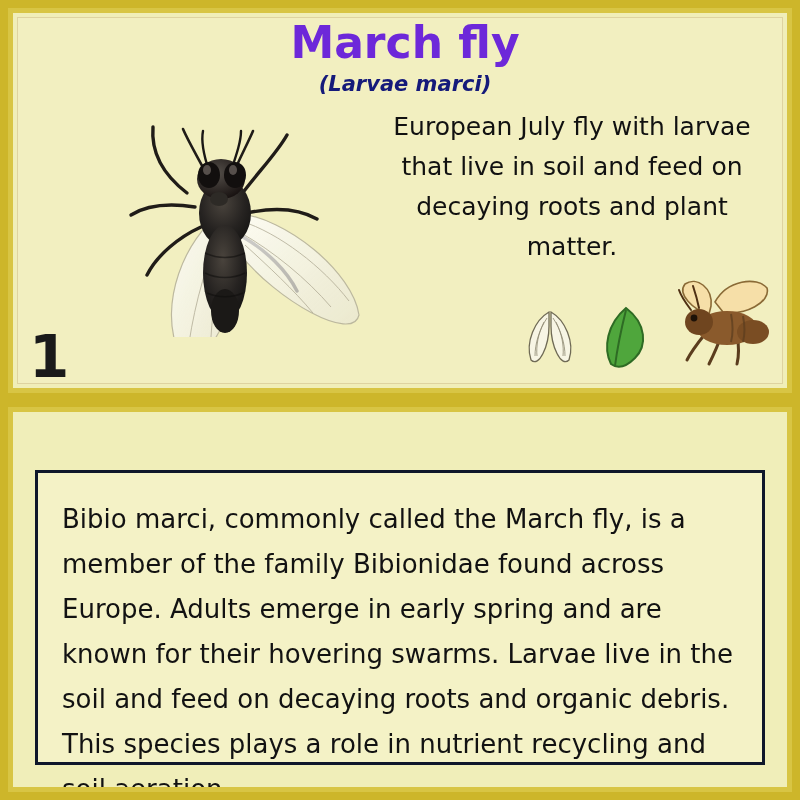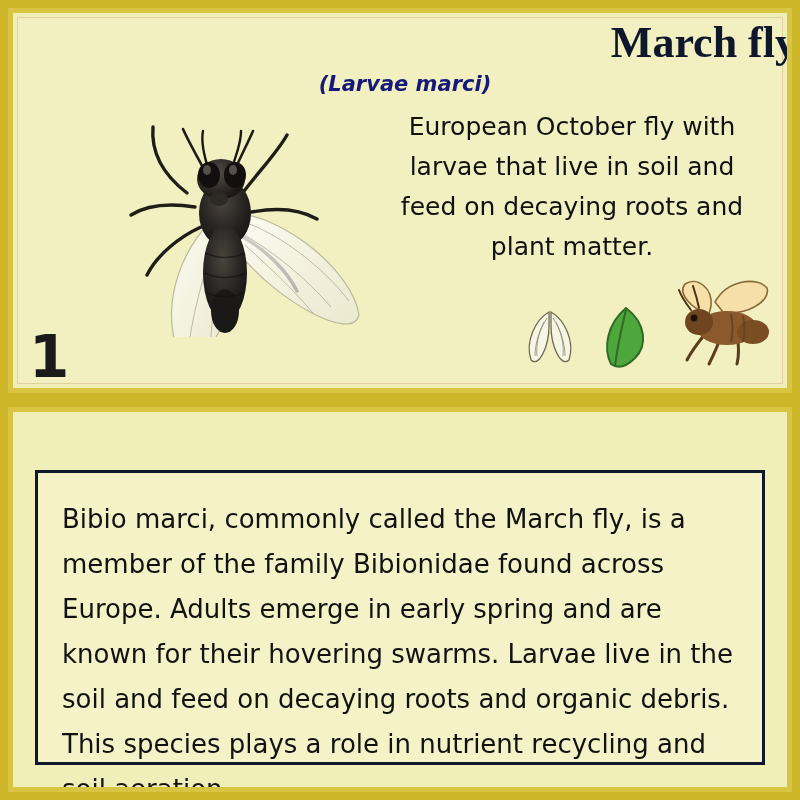--- a/index.html
+++ b/index.html
@@ -38,27 +38,26 @@
     inset: 4px;
     background: #f2efc0;
     border: 1px solid #ded3a0;
   }
 
   .title {
     position: absolute;
     top: 4px;
     left: 0;
     width: 784px;
-    text-align: right;
+    text-align: center;
     font-size: 44px;
     font-weight: bold;
-    color: #0f172a;
+    color: #6d28d9;
     letter-spacing: 0px;
     line-height: 52px;
-    font-family: Liberation Serif, serif;
   }
   .subtitle {
     position: absolute;
     top: 58px;
     left: 0;
     width: 784px;
     text-align: center;
     font-size: 21px;
     font-style: italic;
     font-weight: bold;
@@ -153,21 +152,21 @@
 </head>
 <body>
 
 <div class="card">
 
   <div class="top-panel">
     <div class="top-inner"></div>
 
     <div class="title">March fly</div>
     <div class="subtitle">(Larvae marci)</div>
-    <div class="desc">European October fly with larvae that live in soil and feed on decaying roots and plant matter.</div>
+    <div class="desc">European July fly with larvae that live in soil and feed on decaying roots and plant matter.</div>
     <div class="number">1</div>
 
     <svg class="photo" viewBox="0 0 280 250">
       <defs>
         <radialGradient id="bodyGrad" cx="45%" cy="35%" r="70%">
           <stop offset="0%" stop-color="#4a443d"></stop>
           <stop offset="60%" stop-color="#262321"></stop>
           <stop offset="100%" stop-color="#141312"></stop>
         </radialGradient>
         <radialGradient id="headGrad" cx="40%" cy="35%" r="70%">

